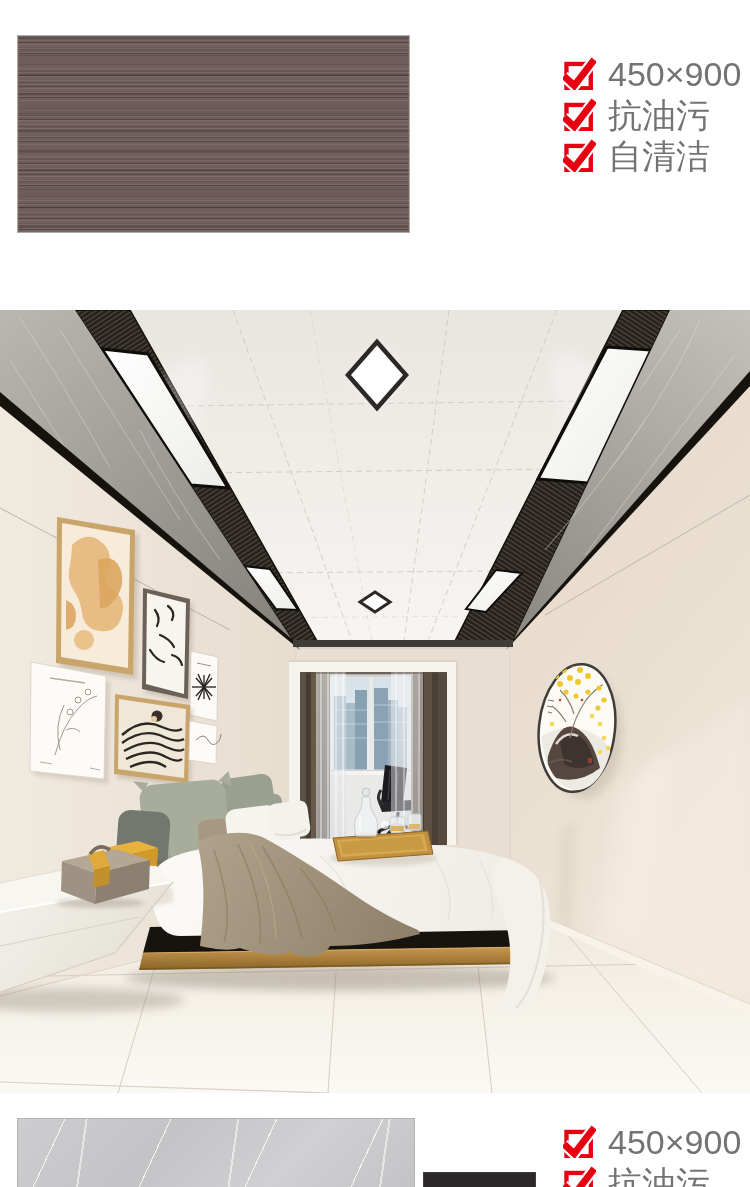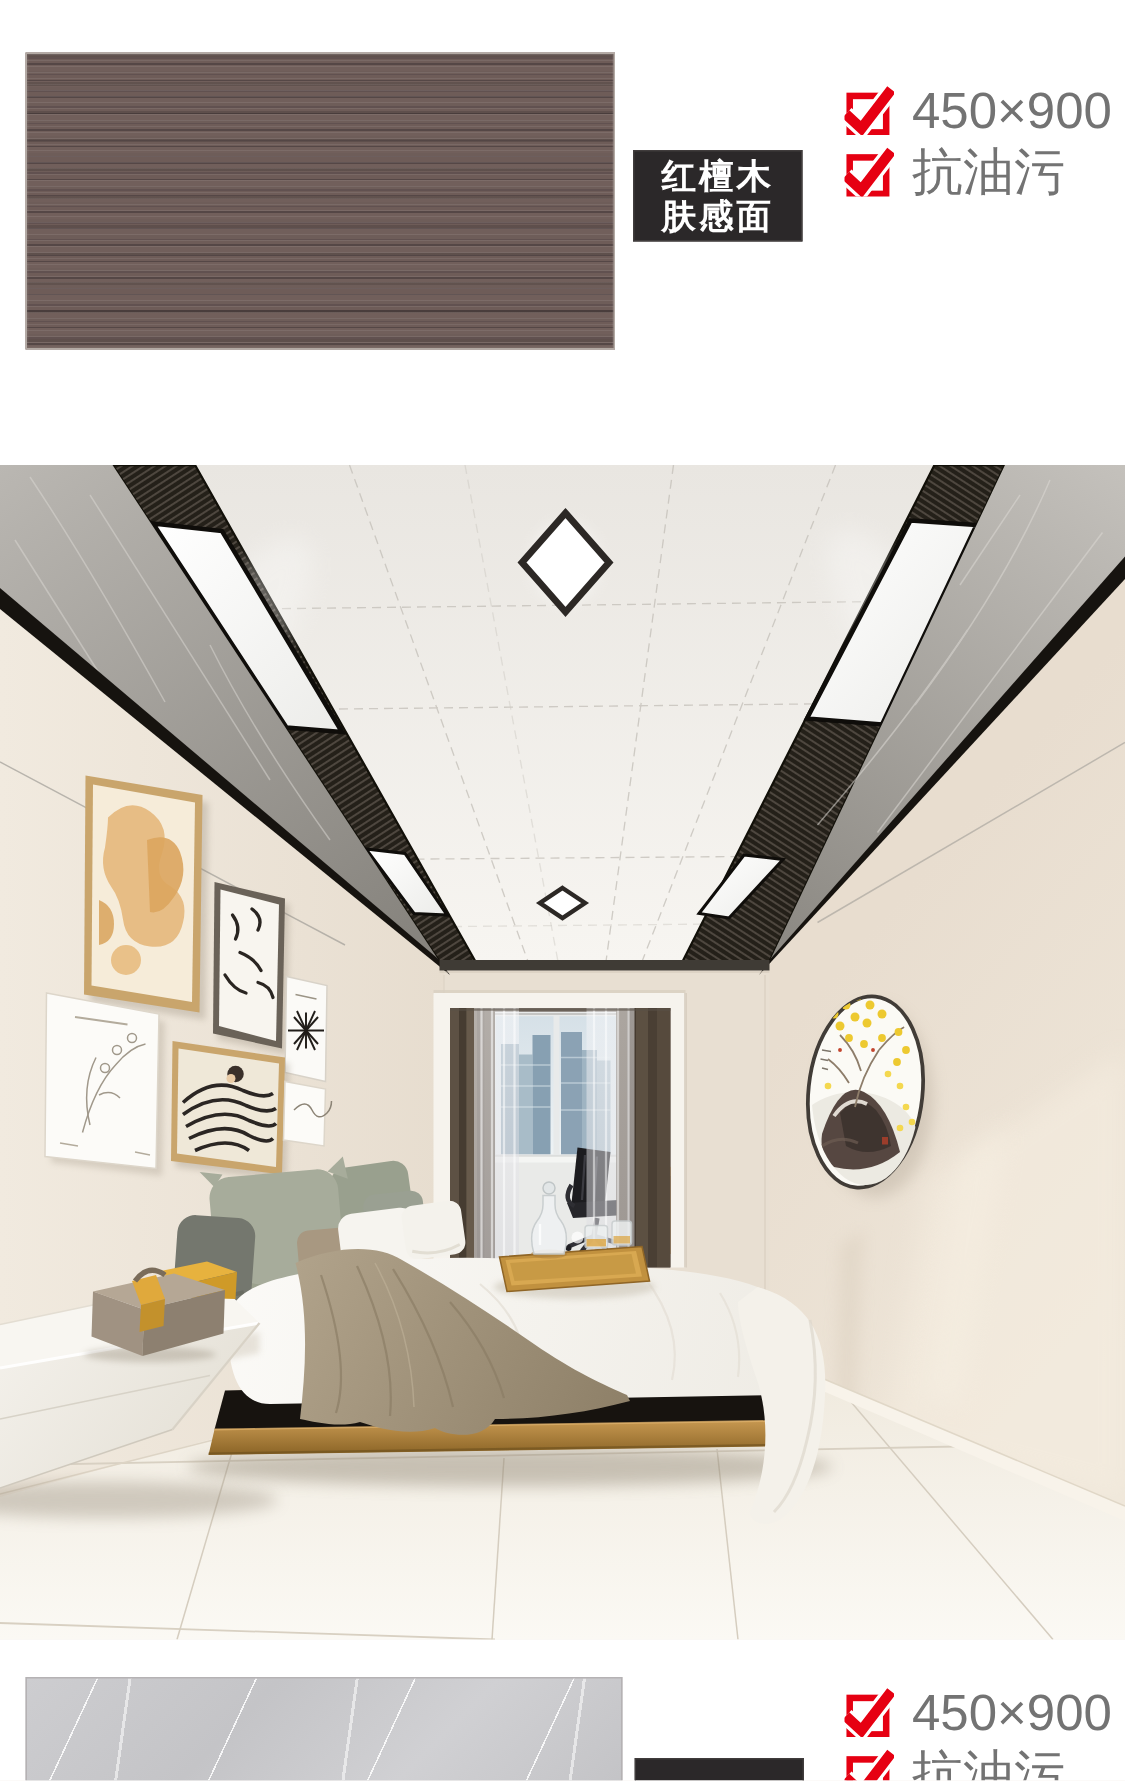--- a/index.html
+++ b/index.html
@@ -37,41 +37,45 @@
   .check{width:33px;height:33px;flex:0 0 33px;}
   .scene{position:absolute;left:0;top:310px;width:750px;height:783px;display:block;}
 </style>
 </head>
 <body>
 
 <div class="page">
 
   <div class="swatch swatch-wood"></div>
 
-  <div class="variant-label">
-    <span>红檀木</span>
-    <span>肤感面</span>
-  </div>
 
   <ul class="features features--top">
     <li class="feature">
       <svg class="check" viewBox="0 0 38 38">
           <rect x="4" y="8" width="28" height="28" fill="#fff" stroke="#e60012" stroke-width="5"></rect>
           <polyline points="1,22 13,33 36,3" fill="none" stroke="#fff" stroke-width="13"></polyline>
           <polyline points="1,22 13,33 36,3" fill="none" stroke="#e60012" stroke-width="8"></polyline>
         </svg>
       <span>450×900</span>
     </li>
     <li class="feature">
       <svg class="check" viewBox="0 0 38 38">
           <rect x="4" y="8" width="28" height="28" fill="#fff" stroke="#e60012" stroke-width="5"></rect>
           <polyline points="1,22 13,33 36,3" fill="none" stroke="#fff" stroke-width="13"></polyline>
           <polyline points="1,22 13,33 36,3" fill="none" stroke="#e60012" stroke-width="8"></polyline>
         </svg>
       <span>抗油污</span>
+    </li>
+    <li class="feature">
+      <svg class="check" viewBox="0 0 38 38">
+          <rect x="4" y="8" width="28" height="28" fill="#fff" stroke="#e60012" stroke-width="5"></rect>
+          <polyline points="1,22 13,33 36,3" fill="none" stroke="#fff" stroke-width="13"></polyline>
+          <polyline points="1,22 13,33 36,3" fill="none" stroke="#e60012" stroke-width="8"></polyline>
+        </svg>
+      <span>自清洁</span>
     </li>
   </ul>
 
   <svg class="scene" viewBox="0 310 750 783">
     <defs>
       <linearGradient id="gCeil" x1="0" y1="310" x2="0" y2="641" gradientUnits="userSpaceOnUse">
         <stop offset="0" stop-color="#e9e6e1"></stop>
           <stop offset="1" stop-color="#f7f5f1"></stop>
       </linearGradient>
       <linearGradient id="gMarbleL" x1="0" y1="310" x2="250" y2="640" gradientUnits="userSpaceOnUse">

